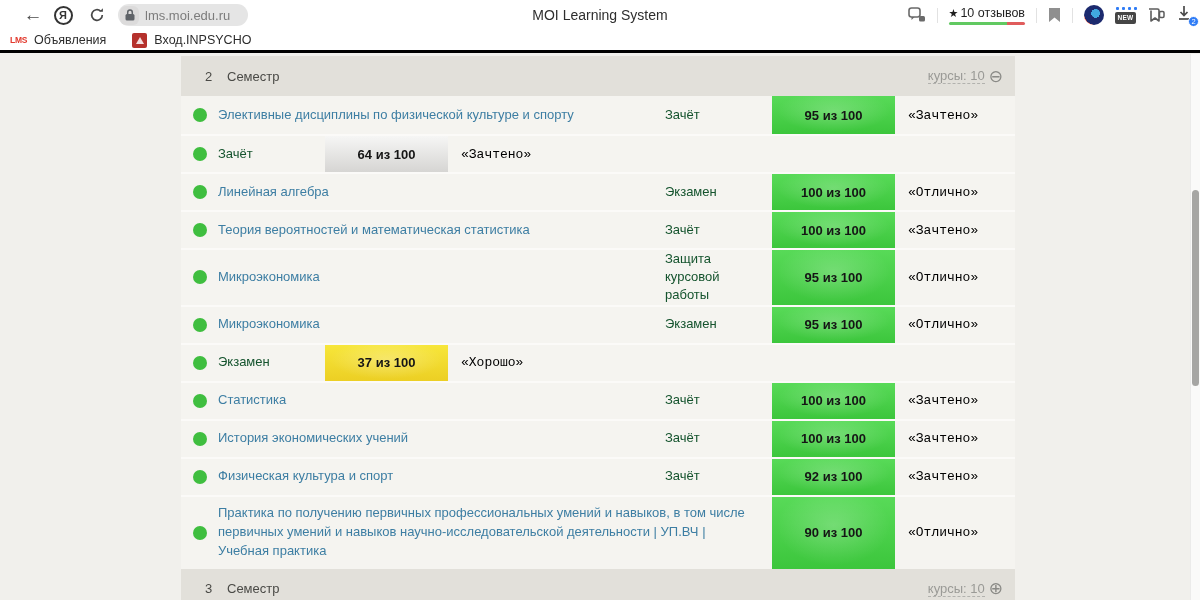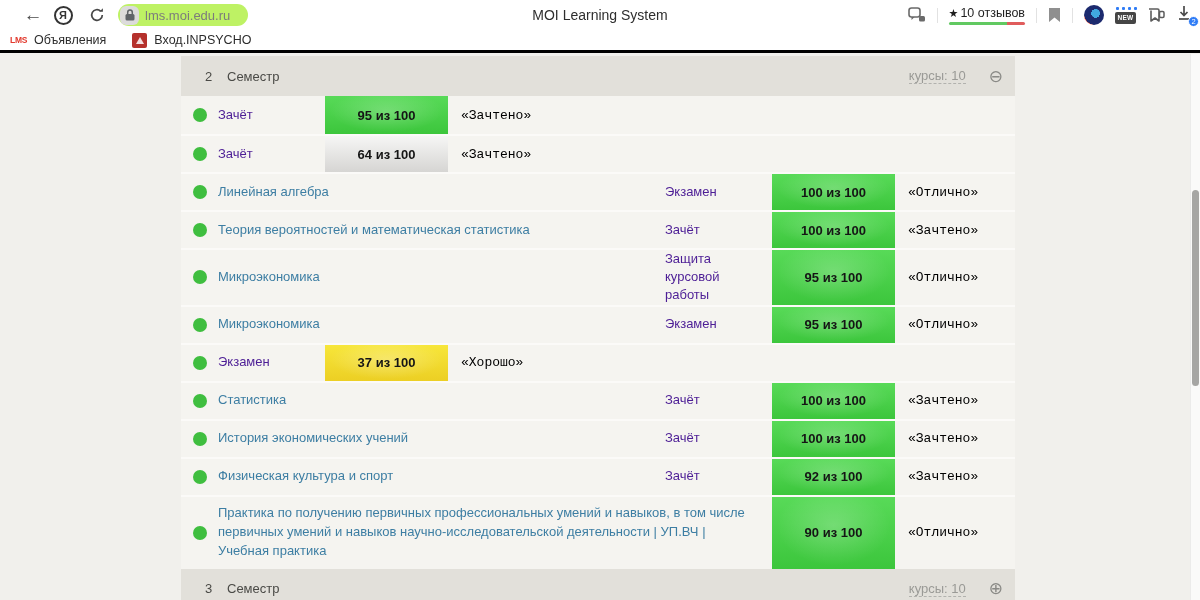--- a/index.html
+++ b/index.html
@@ -8,21 +8,21 @@
 
   
   .toolbar { position:absolute; left:0; top:0; width:1200px; height:30px; background:#ffffff; }
   .tb-item { position:absolute; top:0; height:30px; display:flex; align-items:center; justify-content:center; cursor:default; }
   .back-btn { left:18px; width:30px; font-size:19px; color:#474747; }
   .ya-btn { left:50px; width:26px; }
   .ya-circle { width:19px; height:19px; border:2px solid #333; border-radius:50%;
                display:flex; align-items:center; justify-content:center;
                font-size:11px; font-weight:bold; color:#333; }
   .refresh-btn { left:84px; width:26px; }
-  .url-bar { position:absolute; left:118px; top:4px; width:130px; height:22px; background:#bef264;
+  .url-bar { position:absolute; left:118px; top:4px; width:130px; height:22px; background:#e5e5e5;
              border-radius:11px; display:flex; align-items:center; padding:0 8px 0 2px; }
   .lock-box { width:19px; height:19px; background:#dcdbdb; border-radius:6px;
               display:flex; align-items:center; justify-content:center; margin-right:6px; }
   .url-text { font-size:13px; color:#7c7c7c; white-space:nowrap; }
   .page-title { position:absolute; left:0; top:0; width:1200px; height:30px; display:flex;
                 align-items:center; justify-content:center; font-size:14px; color:#2e2e2e; pointer-events:none; }
   .tb-right { position:absolute; right:0; top:0; height:30px; display:flex; align-items:center; gap:11px; padding-right:4px; }
   .tb-sep { width:1px; height:15px; background:#e2e2e2; }
   .reviews { display:flex; flex-direction:column; align-items:center; }
   .reviews-text { font-size:12.5px; color:#1f1f1f; white-space:nowrap; }
@@ -53,35 +53,35 @@
   .inp-logo i { display:block; width:0; height:0; border-left:4px solid transparent;
                 border-right:4px solid transparent; border-bottom:7px solid #f3dede; }
 
   
   .page { position:absolute; left:0; top:54px; width:1200px; height:546px; background:#f1f0ec; }
   .grades { position:absolute; left:181px; top:2px; width:834px; }
   .sec-header { height:40px; background:#e2e0da; display:flex; align-items:center;
                 padding:0 12px 0 24px; }
   .sec-num { font-size:13px; color:#4a4a46; width:22px; }
   .sec-title { font-size:13px; color:#4a4a46; }
-  .sec-right { margin-left:auto; display:flex; align-items:center; gap:23px; }
+  .sec-right { margin-left:auto; display:flex; align-items:center; gap:4px; }
   .courses-link { font-size:13px; color:#9a9a96; border-bottom:1px dashed #b2b2ae; cursor:pointer; }
   .toggle-icon { font-size:17px; color:#8a8a86; line-height:1; cursor:pointer; }
 
   .rows { background:#f5f4f0; }
   .grade-row { display:flex; align-items:stretch; min-height:38px; }
   .grade-row + .grade-row { border-top:2px solid #fbfaf8; }
   .grade-row.tall { min-height:56px; }
   .grade-row.xtall { min-height:74px; }
   .cell { display:flex; align-items:center; }
   .c-bullet { width:37px; justify-content:center; }
   .bullet { width:14px; height:14px; border-radius:50%; background:var(--bullet-green); }
   .c-name { flex:1; padding:6px 14px 6px 0; }
   .c-name a { font-size:13px; color:var(--accent-link); text-decoration:none; line-height:1.45; cursor:pointer; }
-  .c-exam { width:107px; font-size:13px; color:#4c1d95; line-height:1.4; padding-right:12px; }
+  .c-exam { width:107px; font-size:13px; color:#14532d; line-height:1.4; padding-right:12px; }
   .c-score { width:123px; justify-content:center; font-size:13px; font-weight:bold; color:#151515; }
   .lv-green { background:radial-gradient(ellipse at 50% 40%, rgba(255,255,255,.22), rgba(255,255,255,0) 65%),
               linear-gradient(180deg, var(--score-green-top), var(--score-green-bottom)); }
   .lv-yellow { background:radial-gradient(ellipse at 50% 40%, rgba(255,255,255,.28), rgba(255,255,255,0) 65%),
                linear-gradient(180deg, var(--score-yellow-top), var(--score-yellow-bottom)); }
   .lv-gray { background:linear-gradient(180deg, var(--score-gray-top), var(--score-gray-bottom)); }
   .c-grade { width:120px; padding-left:13px; font-size:13px; color:#000000;font-family:Liberation Mono, monospace; }
 
   
   .v-scroll { position:absolute; right:0; top:54px; width:10px; height:546px; background:#fafaf9;
@@ -183,20 +183,23 @@
         <span class="courses-link">курсы: 10</span>
         <span class="toggle-icon">⊖</span>
       </span>
     </div>
 
     <div class="rows">
   <div class="grade-row">
     <div class="cell c-bullet">
             <span class="bullet"></span>
           </div>
+    <div class="cell c-name">
+            <a>Элективные дисциплины по физической культуре и спорту</a>
+          </div>
     <div class="cell c-exam">Зачёт</div>
     <div class="cell c-score lv-green">95 из 100</div>
     <div class="cell c-grade">«Зачтено»</div>
   </div>
 
   <div class="grade-row">
     <div class="cell c-bullet">
             <span class="bullet"></span>
           </div>
     <div class="cell c-exam">Зачёт</div>

